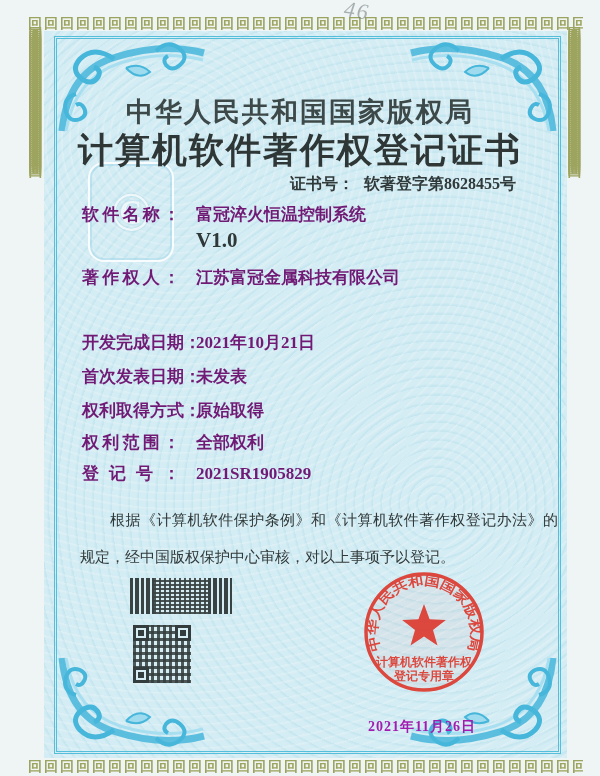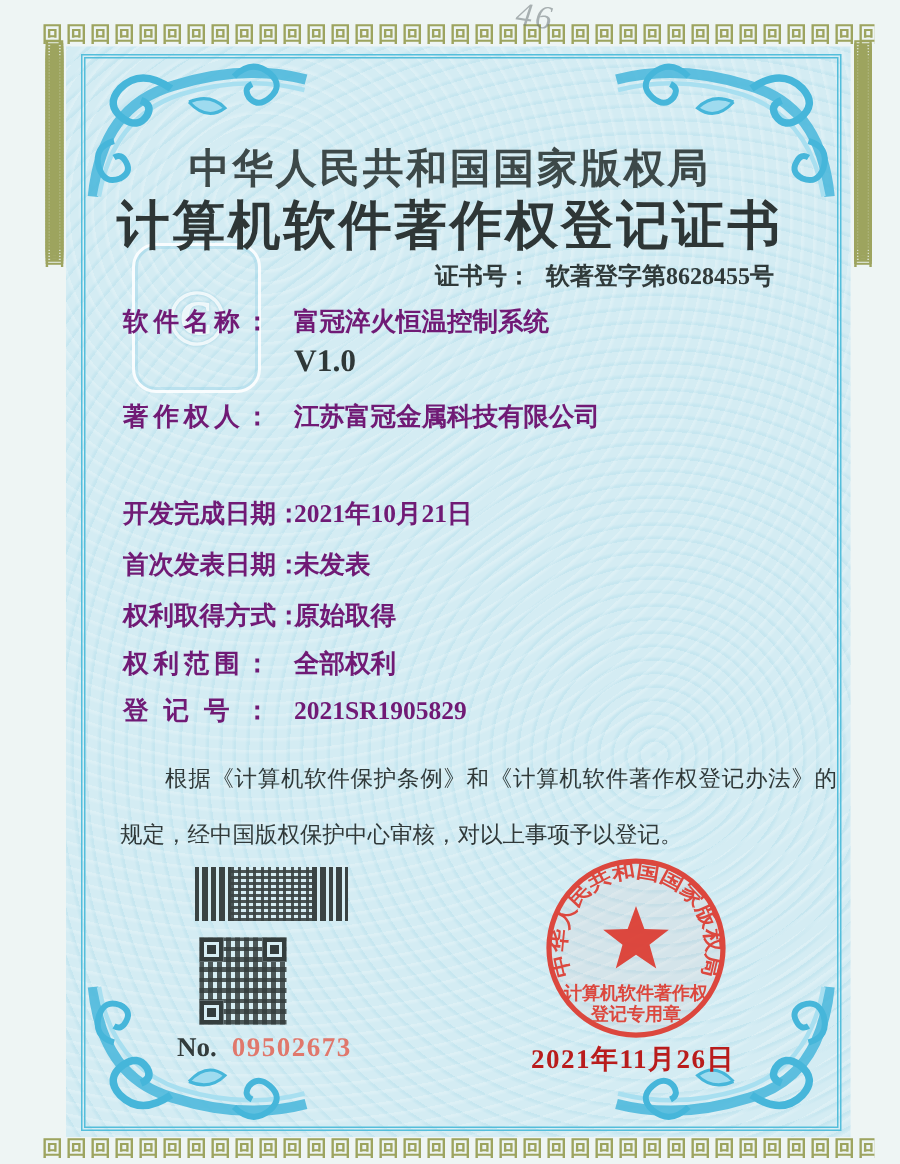--- a/index.html
+++ b/index.html
@@ -116,22 +116,22 @@
   .finder .core { width:6px; height:6px; background:#343d3d; }
   .finder.tl { left:0; top:0; } .finder.tr { right:0; top:0; } .finder.bl { left:0; bottom:0; }
 
   
   .serial { position:absolute; left:118px; top:688px; font-size:18px; font-weight:bold; }
   .serial .no-lbl { color:#333c3c; margin-right:10px; }
   .serial .no-val { color:#e0786c; letter-spacing:1px; }
 
   
   .seal { position:absolute; left:362px; top:570px; width:124px; height:124px; opacity:.92; }
-  .seal-date { position:absolute; left:352px; top:694px; width:140px; text-align:center;
-    font-size:18px; font-weight:bold; color:#b91c1c; letter-spacing:1px; }
+  .seal-date { position:absolute; left:352px; top:718px; width:140px; text-align:center;
+    font-size:14px; font-weight:bold; color:#a21caf; letter-spacing:1px; }
 </style>
 </head>
 <body>
 
 <div class="page">
 
   <div class="meander h top">回回回回回回回回回回回回回回回回回回回回回回回回回回回回回回回回回回回回回回回回回回回回回回回回回回回回回回回回回回回回回回回回回回回回回回回回回回回回回回回回</div>
   <div class="meander h bottom">回回回回回回回回回回回回回回回回回回回回回回回回回回回回回回回回回回回回回回回回回回回回回回回回回回回回回回回回回回回回回回回回回回回回回回回回回回回回回回回回</div>
   <div class="meander v left">回回回回回回回回回回回回回回回回回回回回回回回回回回回回回回回回回回回回回回回回回回回回回回回回回回回回回回回回回回回回回回回回回回回回回回</div>
   <div class="meander v right">回回回回回回回回回回回回回回回回回回回回回回回回回回回回回回回回回回回回回回回回回回回回回回回回回回回回回回回回回回回回回回回回回回回回回回</div>
@@ -222,23 +222,20 @@
         <div class="core"></div>
       </div>
     <div class="finder tr">
         <div class="core"></div>
       </div>
     <div class="finder bl">
         <div class="core"></div>
       </div>
   </div>
 
-  <div class="serial">
-    <span class="no-lbl">No.</span><span class="no-val">09502673</span>
-  </div>
 
   <svg class="seal" viewBox="0 0 124 124">
     <defs>
       <path id="sealArc" d="M 19.4 81.9 A 47 47 0 1 1 104.6 81.9" fill="none"></path>
     </defs>
     <circle cx="62" cy="62" r="58" fill="rgba(225,70,58,0.05)" stroke="#dd3a2f" stroke-width="3.5"></circle>
     <polygon points="62,34 56.4,49.3 40.1,49.9 53.0,59.9 48.5,75.6 62,66.5 75.5,75.6 71.0,59.9 83.9,49.9 67.6,49.3" fill="#dd3a2f"></polygon>
     <text font-size="13" font-weight="bold" fill="#dd3a2f" font-family="Liberation Serif, serif">
       <textPath href="#sealArc" startOffset="2" textLength="184" lengthAdjust="spacingAndGlyphs">中华人民共和国国家版权局</textPath>
     </text>

